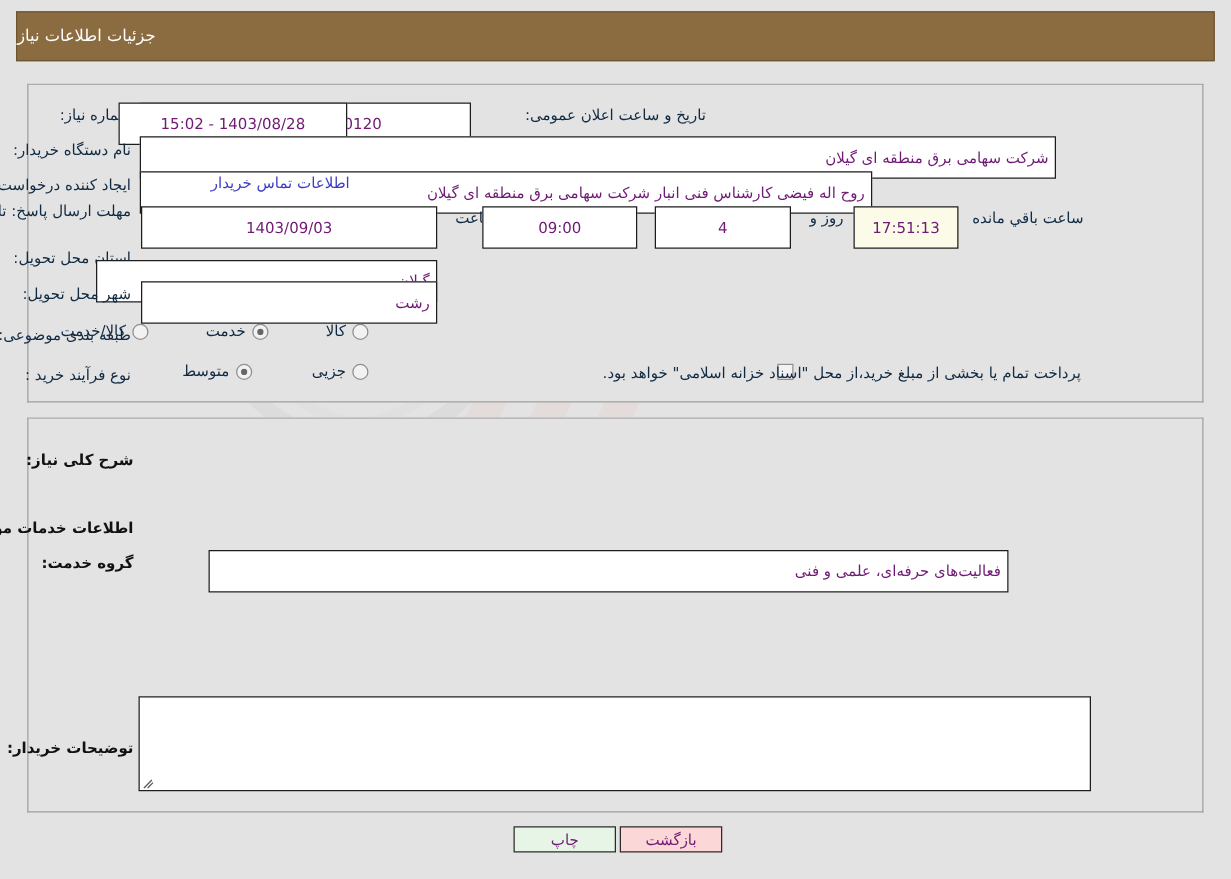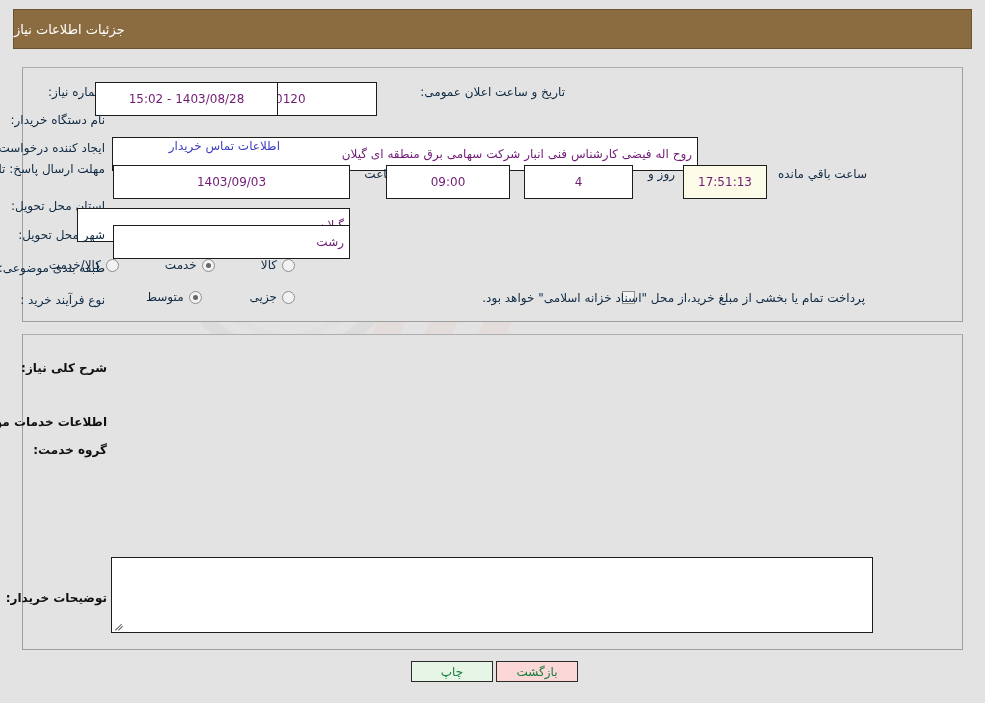--- a/index.html
+++ b/index.html
@@ -151,21 +151,21 @@
   table.grid td.wrap { line-height: 16px; }
 
   
   .btn {
     position: absolute;
     height: 21px;
     border: 1px solid #2b2b2b;
     font-size: 12px;
     display: flex; align-items: center; justify-content: center;
     cursor: pointer;
-    color: #15803d;
+    color: #701a75;
     font-family: "DejaVu Sans", "Liberation Sans", sans-serif;
   }
   .btn.print  { background: #e6f5e6; }
   .btn.back   { background: #fbd7d7; }
 </style>
 </head>
 <body>
 
 <div id="root">
 
@@ -194,20 +194,21 @@
   <div class="box center" style="position:absolute; right:608px; top:82px; width:265px; z-index:4;">1103001097000120</div>
 
   <div class="row" style="right:420px; top:82px; z-index:4;">
     <span class="lbl">تاریخ و ساعت اعلان عمومی:</span>
   </div>
   <div class="box center" style="position:absolute; right:707px; top:82px; width:183px; z-index:4;">1403/08/28 - 15:02</div>
 
   <div class="row" style="right:880px; top:110px; z-index:4;">
     <span class="lbl">نام دستگاه خریدار:</span>
   </div>
+  <div class="box right" style="position:absolute; right:140px; top:109px; width:733px; z-index:4;">شرکت سهامی برق منطقه ای گیلان</div>
 
   <div class="row" style="right:880px; top:138px; z-index:4;">
     <span class="lbl">ایجاد کننده درخواست:</span>
   </div>
   <div class="box right" style="position:absolute; right:287px; top:137px; width:586px; z-index:4;">روح اله فیضی کارشناس فنی انبار شرکت سهامی برق منطقه ای گیلان</div>
   <div style="position:absolute; right:705px; top:139px; z-index:4;" class="link">اطلاعات تماس خریدار</div>
 
   <div class="row" style="right:880px; top:162px; z-index:4; height:34px; align-items:flex-start; flex-direction:column;">
     <span class="lbl">مهلت ارسال پاسخ: تا تاریخ:</span>
   </div>
@@ -263,20 +264,21 @@
   <div style="position:absolute; right:350px; top:291px; z-index:4;" class="cbox"></div>
   <div style="position:absolute; right:120px; top:291px; z-index:4;" class="lbl">پرداخت تمام یا بخشی از مبلغ خرید،از محل "اسناد خزانه اسلامی" خواهد بود.</div>
 
   <div class="panel" id="panel-body"></div>
 
   <div style="position:absolute; right:878px; top:361px; z-index:4;" class="lbl lbl-b">شرح کلی نیاز:</div>
 
   <div style="position:absolute; right:878px; top:415px; z-index:4;" class="lbl lbl-b">اطلاعات خدمات مورد نیاز</div>
 
   <div style="position:absolute; right:878px; top:443px; z-index:4;" class="lbl lbl-b">گروه خدمت:</div>
+  <div class="box right" style="position:absolute; right:178px; top:440px; width:640px; z-index:4;">فعالیت‌های حرفه‌ای، علمی و فنی</div>
 
   <table class="grid" style="right:45px; top:478px; width:892px;">
     <thead>
       <tr>
         <th style="width:40px;">ردیف</th>
         <th style="width:110px;">کد خدمت</th>
         <th style="width:350px;">نام خدمت</th>
         <th style="width:140px;">واحد اندازه گیری</th>
         <th style="width:120px;">تعداد / مقدار</th>
         <th style="width:132px;">تاریخ نیاز</th>

